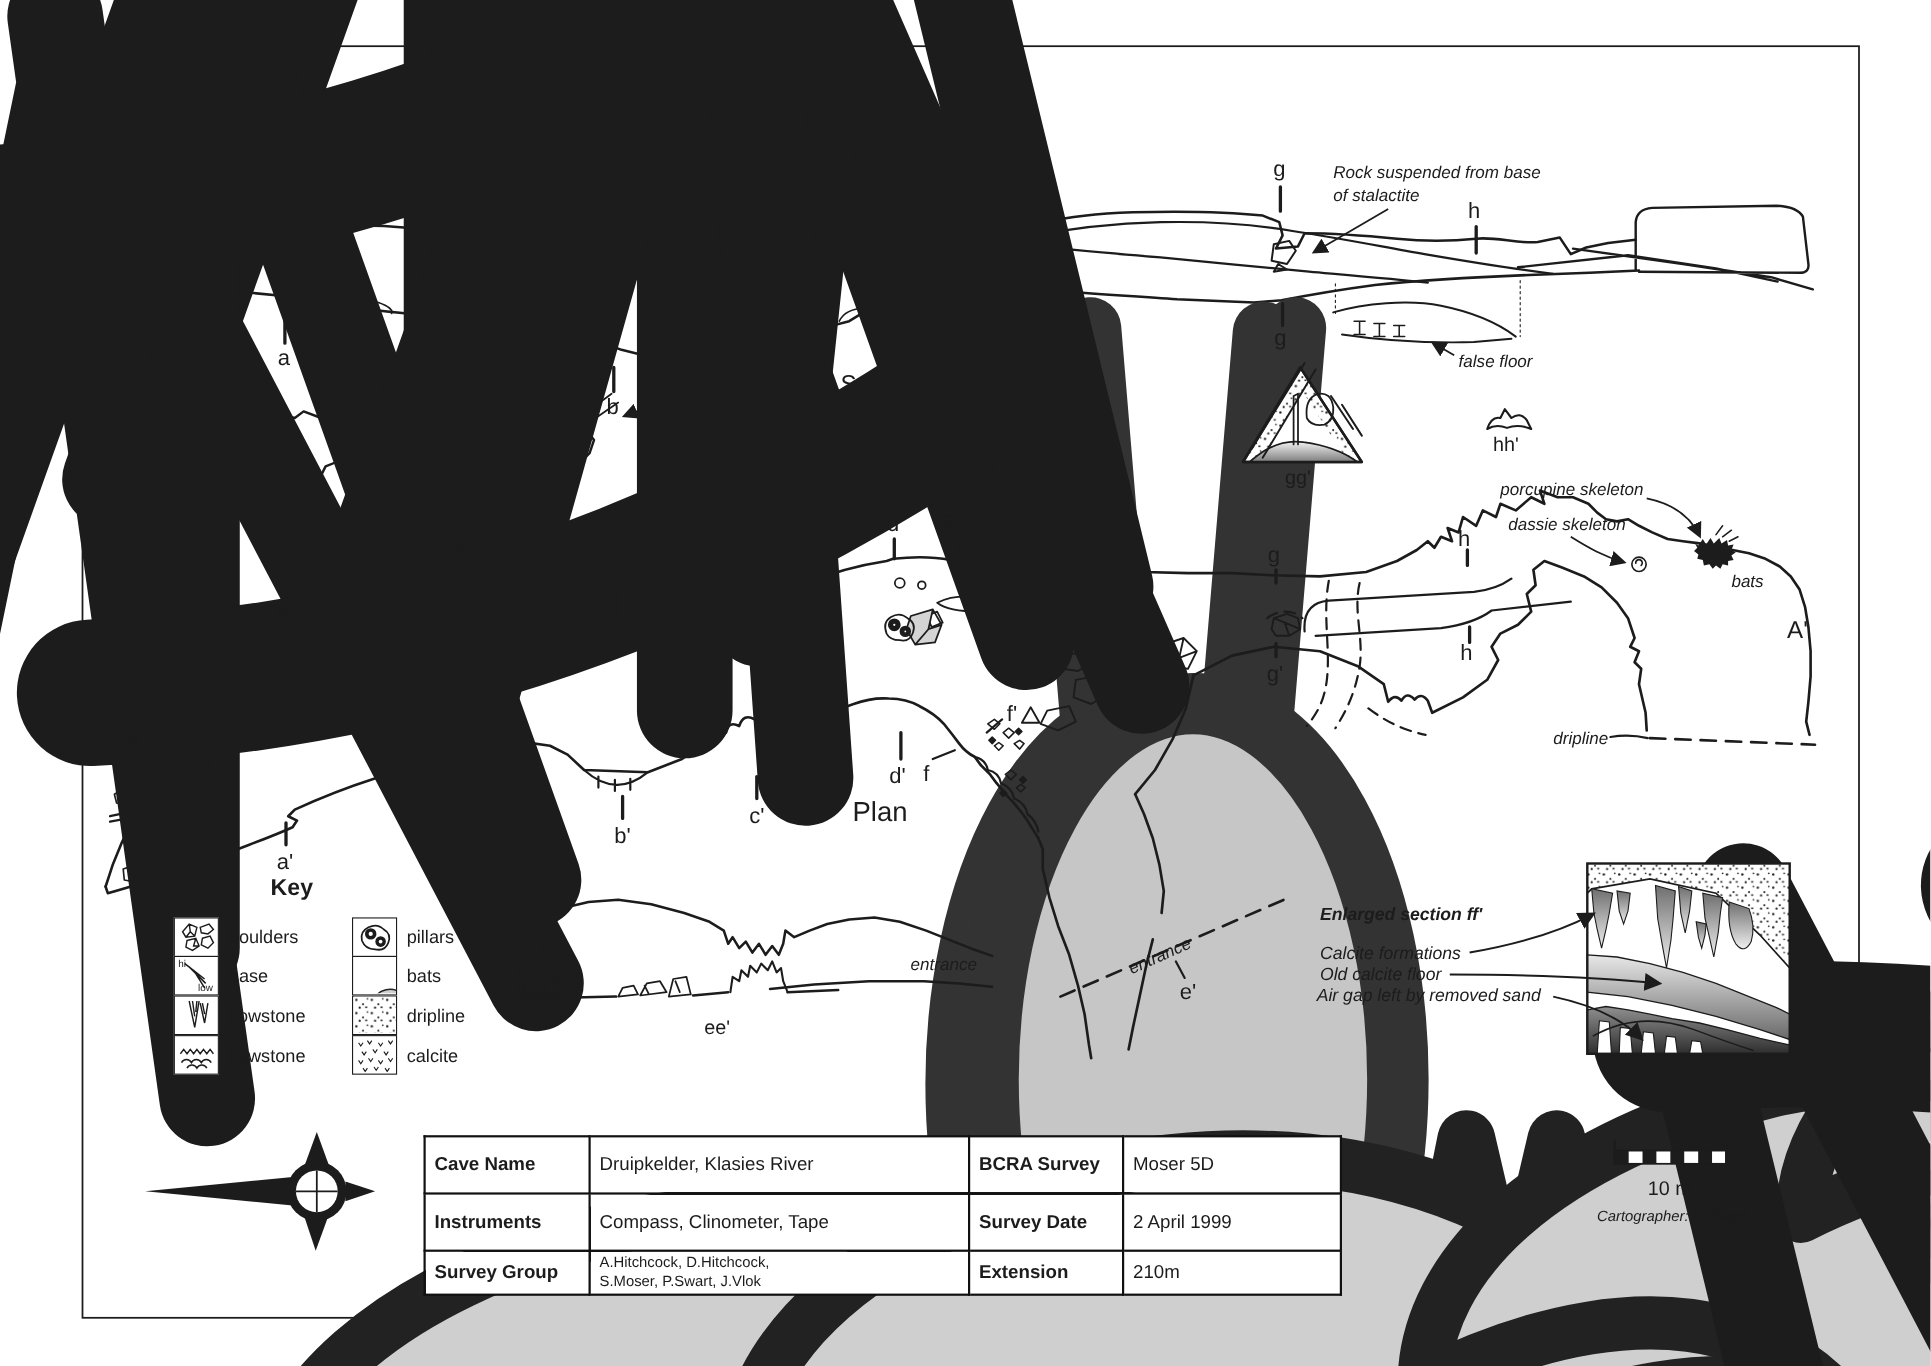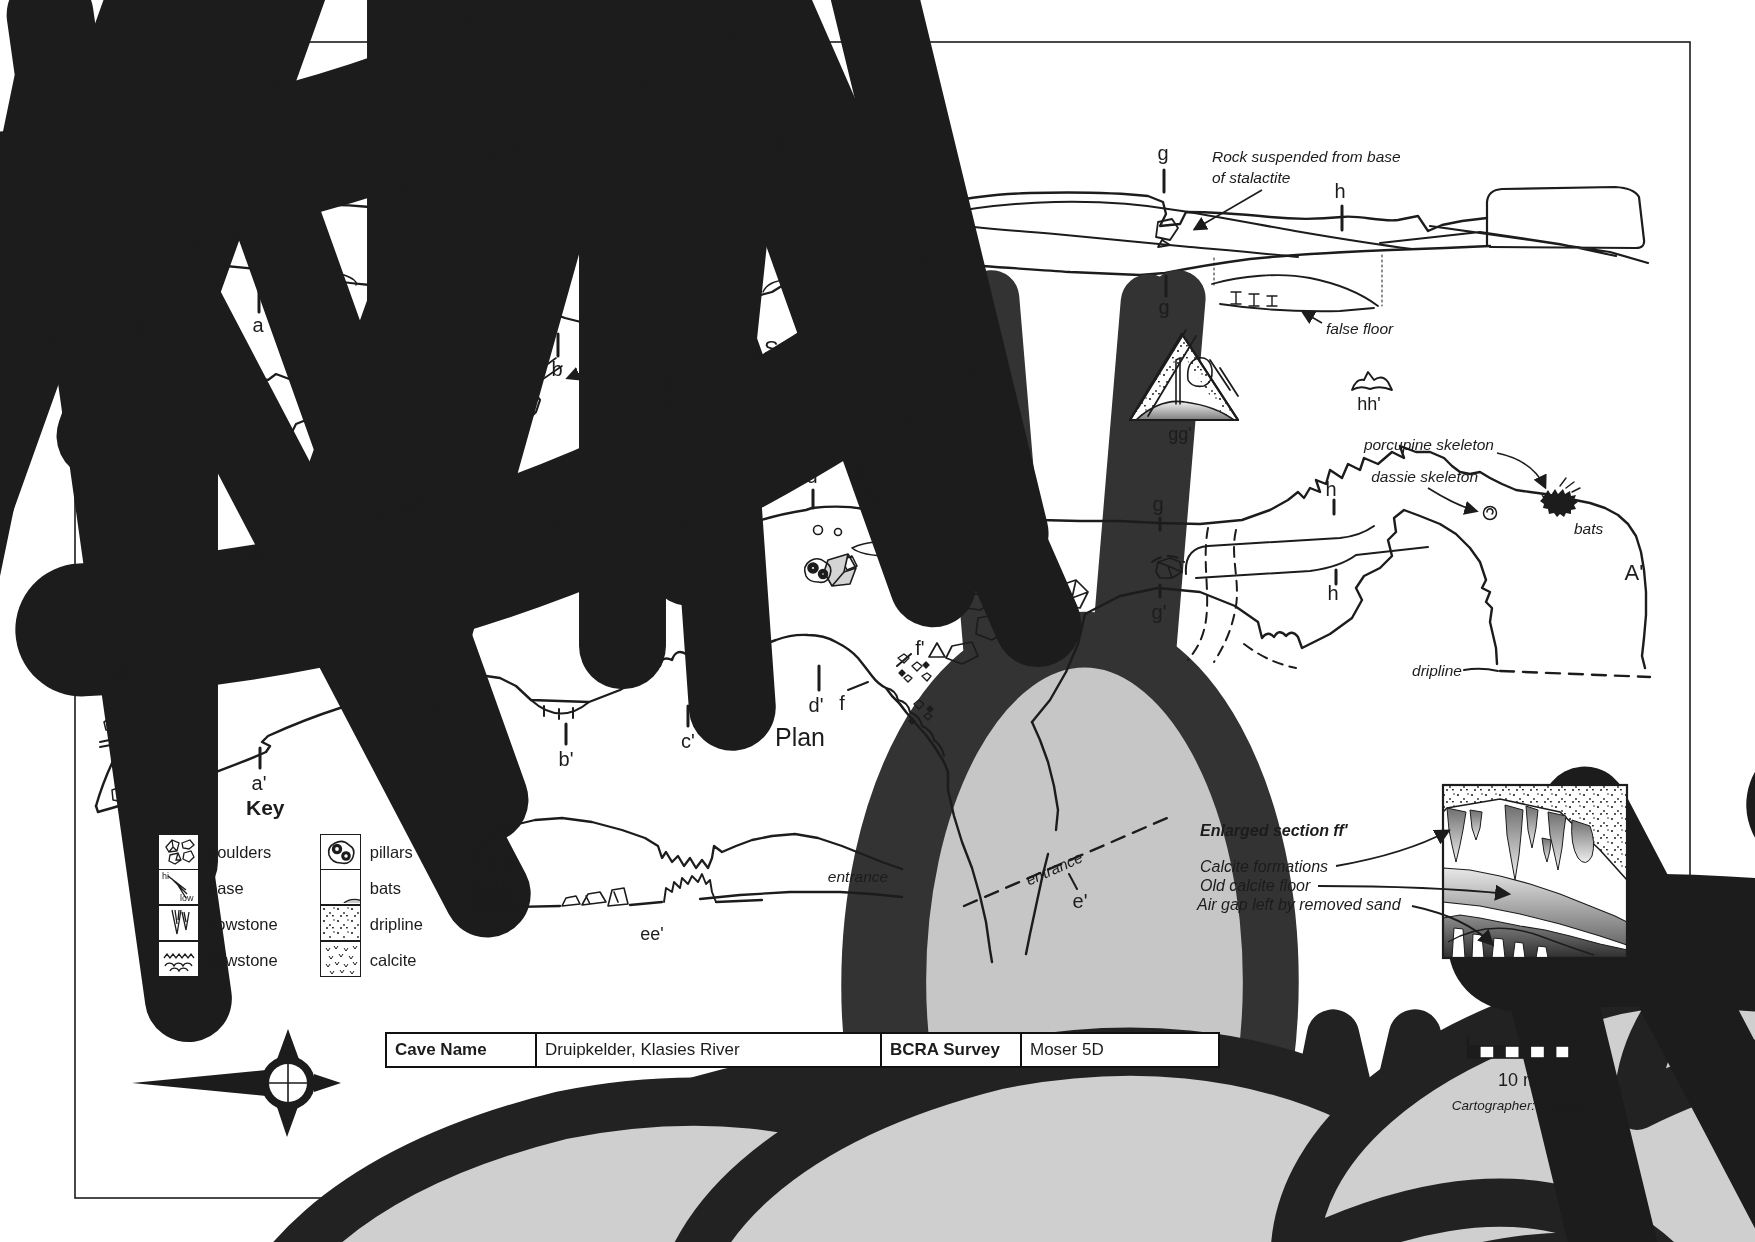--- a/index.html
+++ b/index.html
@@ -28,21 +28,21 @@
   .key-col .key-row:first-child .key-box{margin-top:0;}
   .key-label{font-size:16.5px;margin-left:9px;white-space:nowrap;}
   .key-col2{margin-left:32px;}
 
   
   .itable{position:absolute;left:385px;top:1032px;border-collapse:collapse;table-layout:fixed;}
   .itable td{border:2px solid #111;padding:2px 8px;font-size:17px;vertical-align:middle;
              background:#fff;overflow:hidden;white-space:nowrap;}
   .itable td.h{font-weight:bold;}
   .itable .small-lines{font-size:13.5px;line-height:1.25;}
-  .itable tr{height:34px;}
+  .itable tr{height:52px;}
 </style>
 </head>
 <body>
 
 <div class="page">
 
 <svg width="1755" height="1242" viewBox="0 0 1755 1242" style="position:absolute;left:0;top:0;">
   <defs>
     <marker id="arr" viewBox="0 0 10 10" refX="8" refY="5" markerWidth="9" markerHeight="9" orient="auto-start-reverse">
       <path d="M0,0 L10,5 L0,10 Z" fill="#1c1c1c"></path>
@@ -482,16 +482,31 @@
         <col style="width:140px">
         <col style="width:198px">
       </colgroup>
   <tbody>
         <tr>
     <td class="h">Cave Name</td>
     <td>Druipkelder, Klasies River</td>
     <td class="h">BCRA Survey</td>
     <td>Moser 5D</td>
   </tr>
+  <tr>
+    <td class="h">Instruments</td>
+    <td>Compass, Clinometer, Tape</td>
+    <td class="h">Survey Date</td>
+    <td>2 April 1999</td>
+  </tr>
+  <tr style="height:40px;">
+    <td class="h">Survey Group</td>
+    <td class="small-lines">
+      <div>A.Hitchcock, D.Hitchcock,</div>
+      <div>S.Moser, P.Swart, J.Vlok</div>
+    </td>
+    <td class="h">Extension</td>
+    <td>210m</td>
+  </tr>
 </tbody>
     </table>
 
 </div>
 
 </body></html>

